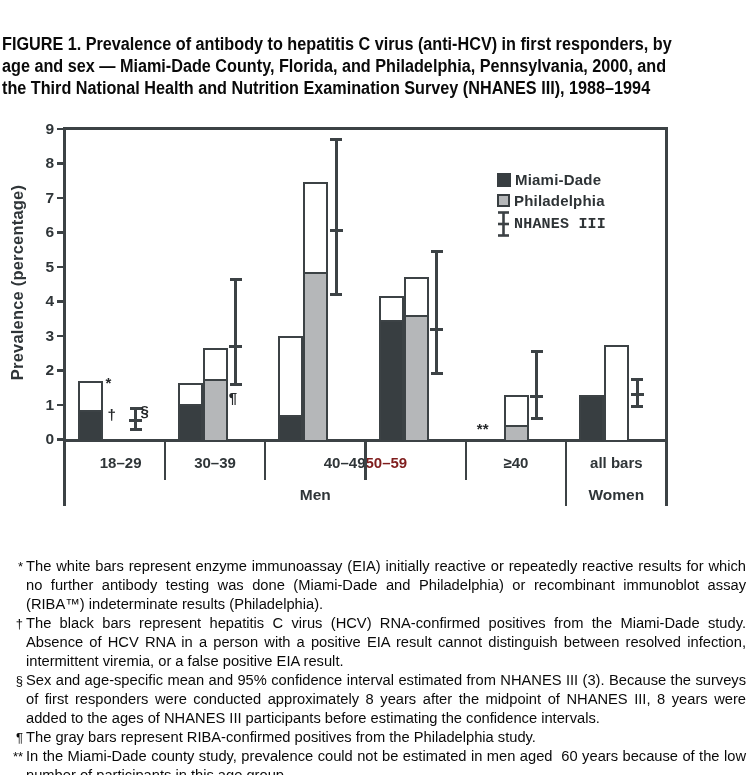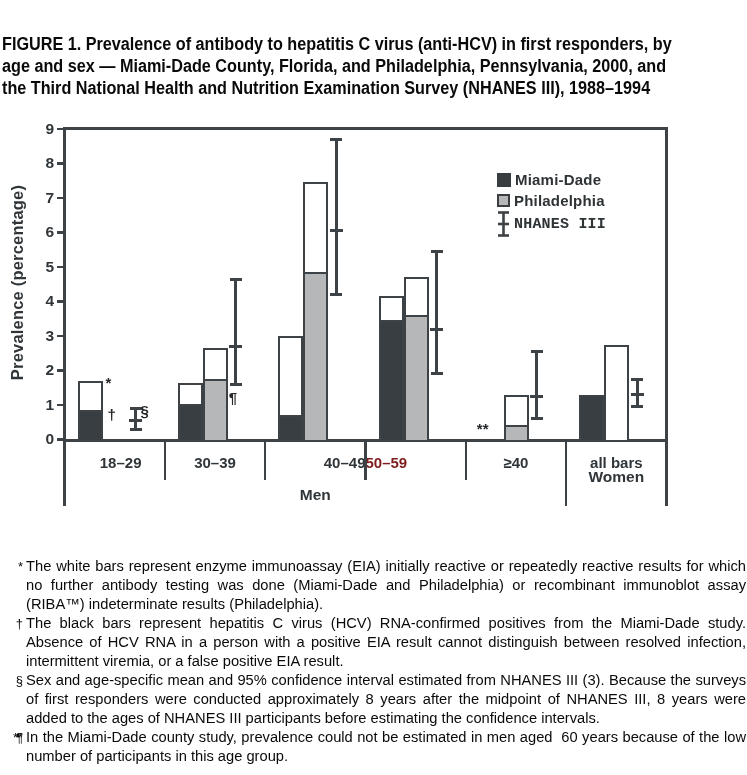--- a/index.html
+++ b/index.html
@@ -162,28 +162,28 @@
       </div>
       <div style="position: absolute; left: 566.167px; top: 426px; width: 100.333px; text-align: center; font-weight: bold; font-size: 15px; color: rgb(47, 53, 56);">all bars</div>
       <div style="position: absolute; left: 63.25px; top: 411.5px; width: 2.5px; height: 66px; background: rgb(60, 66, 69);"></div>
       <div style="position: absolute; left: 163.583px; top: 411.5px; width: 2.5px; height: 40px; background: rgb(60, 66, 69);"></div>
       <div style="position: absolute; left: 263.917px; top: 411.5px; width: 2.5px; height: 40px; background: rgb(60, 66, 69);"></div>
       <div style="position: absolute; left: 364.25px; top: 411.5px; width: 2.5px; height: 40px; background: rgb(60, 66, 69);"></div>
       <div style="position: absolute; left: 464.583px; top: 411.5px; width: 2.5px; height: 40px; background: rgb(60, 66, 69);"></div>
       <div style="position: absolute; left: 564.917px; top: 411.5px; width: 2.5px; height: 66px; background: rgb(60, 66, 69);"></div>
       <div style="position: absolute; left: 665.25px; top: 411.5px; width: 2.5px; height: 66px; background: rgb(60, 66, 69);"></div>
       <div style="position: absolute; left: 64.5px; top: 458px; width: 501.667px; text-align: center; font-weight: bold; font-size: 15.5px; color: rgb(47, 53, 56);">Men</div>
-      <div style="position: absolute; left: 566.167px; top: 440px; width: 100.333px; text-align: center; font-weight: bold; font-size: 15.5px; color: rgb(47, 53, 56);">Women</div>
+      <div style="position: absolute; left: 566.167px; top: 458px; width: 100.333px; text-align: center; font-weight: bold; font-size: 15.5px; color: rgb(47, 53, 56);">Women</div>
       <div style="position: absolute; left: 105.5px; top: 345.85px; font-weight: bold; font-size: 15px; color: rgb(38, 41, 43);">*</div>
       <div style="position: absolute; left: 107.5px; top: 378.175px; font-weight: bold; font-size: 15px; color: rgb(38, 41, 43);">†</div>
       <div style="position: absolute; left: 140.5px; top: 374.45px; font-weight: bold; font-size: 15px; color: rgb(38, 41, 43);">§</div>
       <div style="position: absolute; left: 228.833px; top: 361.3px; font-weight: bold; font-size: 15px; color: rgb(38, 41, 43);">¶</div>
       <div style="position: absolute; left: 476.833px; top: 392.25px; font-weight: bold; font-size: 15px; color: rgb(38, 41, 43);">**</div>
     </div>
 
   <div id="footnotes">
       <div class="fn"><span class="mark">*</span><span>The white bars represent enzyme immunoassay (EIA) initially reactive or repeatedly reactive results for which no further antibody testing was done (Miami-Dade and Philadelphia) or recombinant immunoblot assay (RIBA™) indeterminate results (Philadelphia).</span></div>
       <div class="fn"><span class="mark">†</span><span>The black bars represent hepatitis C virus (HCV) RNA-confirmed positives from the Miami-Dade study. Absence of HCV RNA in a person with a positive EIA result cannot distinguish between resolved infection, intermittent viremia, or a false positive EIA result.</span></div>
       <div class="fn"><span class="mark">§</span><span>Sex and age-specific mean and 95% confidence interval estimated from NHANES III (3). Because the surveys of first responders were conducted approximately 8 years after the midpoint of NHANES III, 8 years were added to the ages of NHANES III participants before estimating the confidence intervals.</span></div>
-      <div class="fn"><span class="mark">¶</span></div>
+      <div class="fn"><span class="mark">¶</span><span>The gray bars represent RIBA-confirmed positives from the Philadelphia study.</span></div>
       <div class="fn"><span class="mark">**</span><span>In the Miami-Dade county study, prevalence could not be estimated in men aged &nbsp;60 years because of the low number of participants in this age group.</span></div>
     </div>
 </div>
 
 </body></html>

